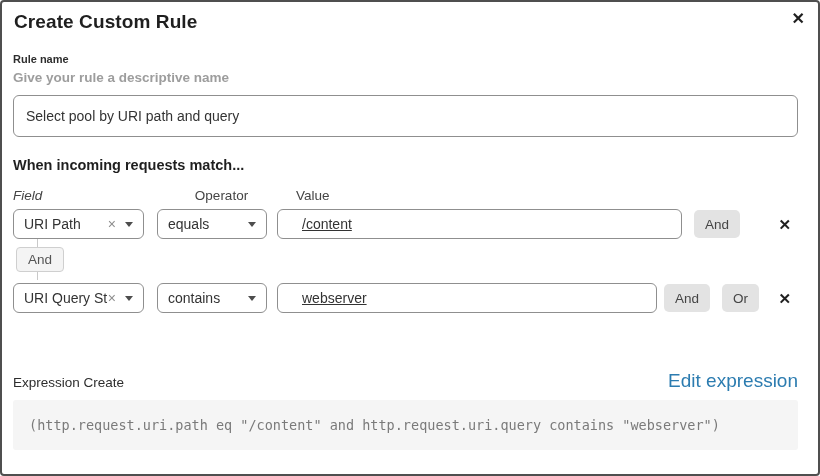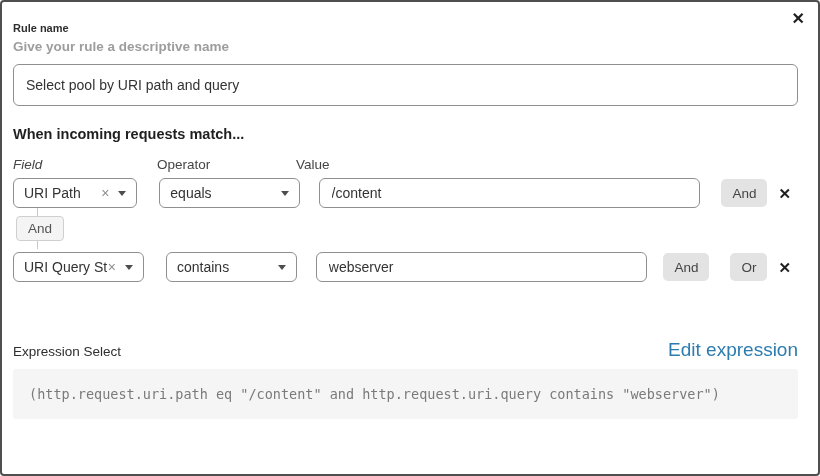--- a/index.html
+++ b/index.html
@@ -61,63 +61,64 @@
 
   
   .matcher-heading {
     margin-top: 20px;
     font-size: 14.5px;
     font-weight: 700;
     color: #1f1f1f;
   }
   .col-labels { display: flex; margin-top: 15px; font-size: 13.5px; color: #454545; }
   .col-field { width: 131px; font-style: italic; }
-  .col-op { width: 129px; margin-left: 13px; }
+  .col-op { width: 129px; margin-left: 13px; text-align: center; }
   .col-val { margin-left: 10px; }
 
-  .match-row { display: flex; align-items: center; margin-top: 6px; height: 30px; gap: 9px; }
+  .match-row { display: flex; align-items: center; margin-top: 6px; height: 30px; }
   .select {
     height: 30px;
     border: 1px solid #8f8f8f;
     border-radius: 6px;
     display: flex;
     align-items: center;
     padding: 0 10px;
     font-size: 14px;
     color: #333;
     background: #fff;
     cursor: pointer;
   }
   .select-field { width: 131px; }
-  .select-op { width: 148px; margin-left: 13px; }
+  .select-op { width: 110px; margin-left: 13px; }
   .select .sel-text { white-space: nowrap; overflow: hidden; }
   .select .right-icons { margin-left: auto; display: flex; align-items: center; gap: 9px; }
   .clear-x {
     font-size: 14px;
     color: #8d8d8d;
     line-height: 1;
     cursor: pointer;
   }
   .caret {
     width: 0; height: 0;
     border-left: 4.5px solid transparent;
     border-right: 4.5px solid transparent;
     border-top: 5.5px solid #4d4d4d;
     display: inline-block;
   }
   .value-input {
     height: 30px;
     margin-left: 10px;
     border: 1px solid #8f8f8f;
     border-radius: 6px;
-    padding: 0 12px;
+    padding: 0 24px;
     font-size: 14px;
     color: #333;
     font-family: "Liberation Sans", sans-serif;
     outline: none;
+    text-decoration: underline;
   }
   .value-1 { width: 405px; }
   .value-2 { width: 380px; }
   .chip-btn {
     height: 28px;
     padding: 0 11px;
     background: #e3e3e3;
     border: none;
     border-radius: 5px;
     font-size: 13.5px;
@@ -173,20 +174,23 @@
     color: #7a7a7a;
     white-space: nowrap;
     overflow: hidden;
   }
 </style>
 </head>
 <body>
 
 <div class="dialog">
 
+  <div class="dialog-header">
+    <div class="dialog-title">Create Custom Rule</div>
+  </div>
   <button class="close-btn">
     <span>✕</span>
   </button>
 
   <div class="section rule-name-block">
     <div class="field-label">Rule name</div>
     <div class="helper-text">Give your rule a descriptive name</div>
     <input class="rule-name-input" type="text" value="Select pool by URI path and query" style="">
   </div>
 
@@ -244,21 +248,21 @@
       <button class="chip-btn ml-7">And</button>
       <button class="chip-btn ml-12">Or</button>
       <button class="row-delete">
         <span>✕</span>
       </button>
     </div>
   </div>
 
   <div class="section expr-block">
     <div class="expr-header">
-      <div class="expr-label">Expression Select</div>
+      <div class="expr-label">Expression Create</div>
       <a class="expr-link">Edit expression</a>
     </div>
     <div class="code-box">
       <span>(http.request.uri.path eq "/content" and http.request.uri.query contains "webserver")</span>
     </div>
   </div>
 
 </div>
 
 </body></html>

